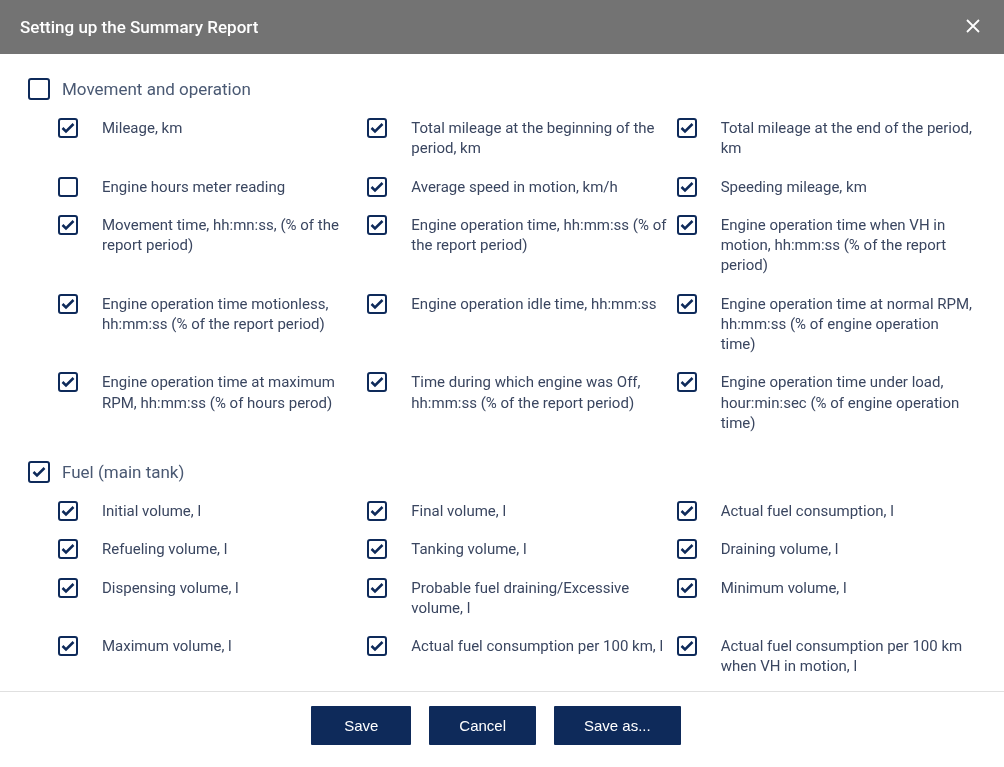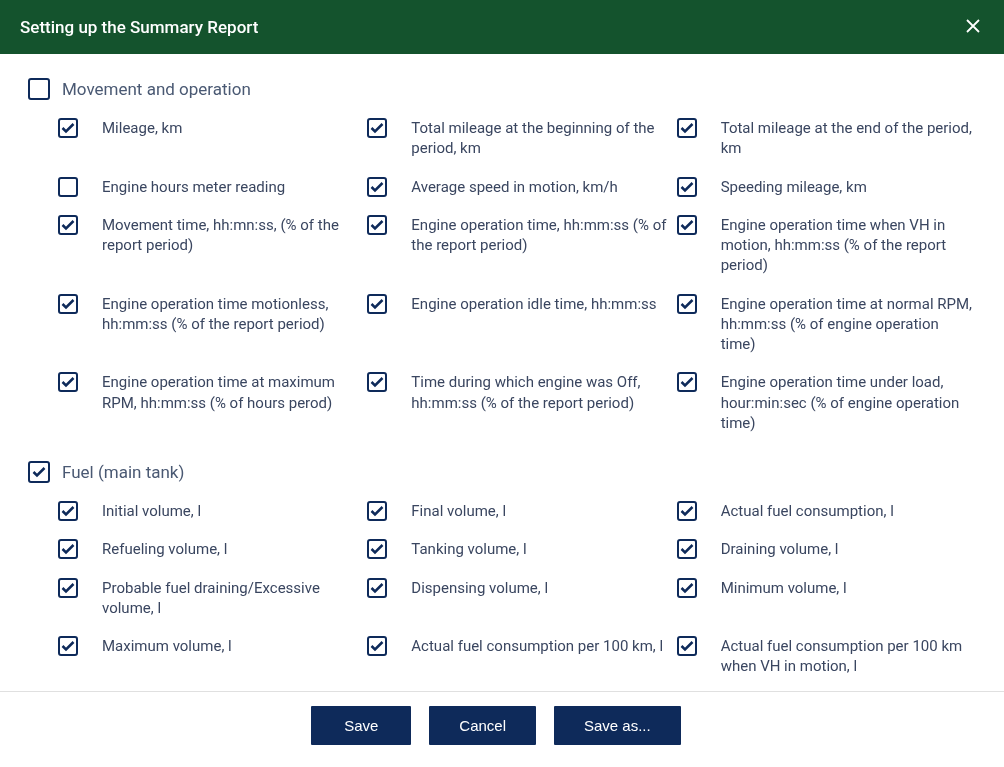--- a/index.html
+++ b/index.html
@@ -13,21 +13,21 @@
   }
   .dialog {
     width: 1004px;
     height: 767px;
     background: #fff;
     display: flex;
     flex-direction: column;
     box-shadow: 0 4px 20px rgba(0,0,0,0.3);
   }
   .dialog-header {
-    background: #14532d;
+    background: #737373;
     color: #fff;
     padding: 14px 20px;
     display: flex;
     justify-content: space-between;
     align-items: center;
     font-size: 17px;
     font-weight: 500;
   }
   .close-btn {
     cursor: pointer;
@@ -311,29 +311,29 @@
               </svg>
             </span>
             <span class="item-label">Draining volume, l</span>
           </div>
           <div class="item">
             <span class="checkbox checked">
               <svg width="14" height="12" viewBox="0 0 14 12">
                 <path d="M1.5 6 L5 9.5 L12.5 2"></path>
               </svg>
             </span>
+            <span class="item-label">Dispensing volume, l</span>
+          </div>
+          <div class="item">
+            <span class="checkbox checked">
+              <svg width="14" height="12" viewBox="0 0 14 12">
+                <path d="M1.5 6 L5 9.5 L12.5 2"></path>
+              </svg>
+            </span>
             <span class="item-label">Probable fuel draining/Excessive volume, l</span>
-          </div>
-          <div class="item">
-            <span class="checkbox checked">
-              <svg width="14" height="12" viewBox="0 0 14 12">
-                <path d="M1.5 6 L5 9.5 L12.5 2"></path>
-              </svg>
-            </span>
-            <span class="item-label">Dispensing volume, l</span>
           </div>
           <div class="item">
             <span class="checkbox checked">
               <svg width="14" height="12" viewBox="0 0 14 12">
                 <path d="M1.5 6 L5 9.5 L12.5 2"></path>
               </svg>
             </span>
             <span class="item-label">Minimum volume, l</span>
           </div>
           <div class="item">

